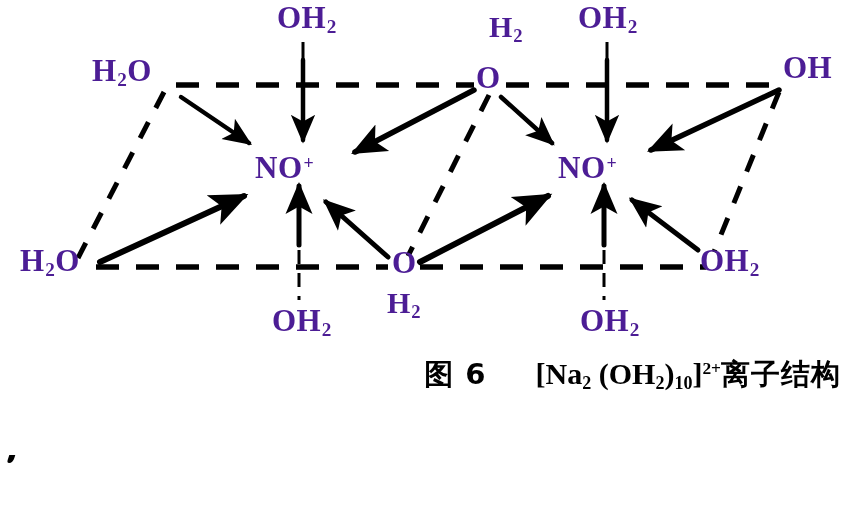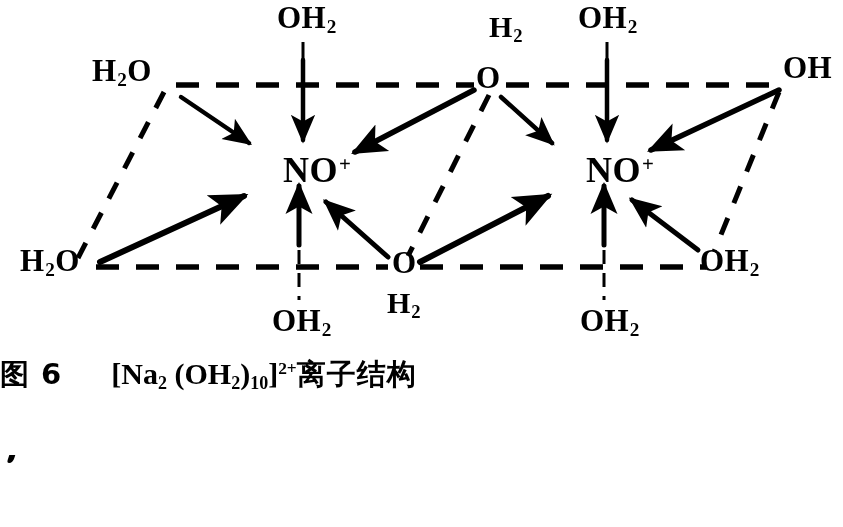--- a/index.html
+++ b/index.html
@@ -19,49 +19,49 @@
   }
   #diagram-svg {
     position: absolute;
     left: 0;
     top: 0;
     width: 843px;
     height: 527px;
   }
   .atom-label {
     position: absolute;
-    color: #000000;
+    color: #4c1d95;
     font-family: "Liberation Serif", "DejaVu Serif", serif;
     font-weight: 700;
     white-space: nowrap;
     line-height: 1;
     letter-spacing: 0.5px;
     user-select: none;
   }
   .atom-label .sub {
     font-size: 0.62em;
     vertical-align: -0.28em;
     padding-left: 0.5px;
   }
   .atom-label .sup {
     font-size: 0.58em;
     vertical-align: 0.52em;
     padding-left: 1px;
   }
   .sz-big   { font-size: 31px; }
   .sz-mid   { font-size: 30px; }
-  .sz-ctr   { font-size: 36px; margin-left: 28px; }
+  .sz-ctr   { font-size: 31px; }
 
   
   #caption {
     position: absolute;
     left: 0;
     top: 355px;
     width: 841px;
-    text-align: left;
+    text-align: right;
     color: #000000;
     font-family: "Liberation Serif", "DejaVu Serif", serif;
     font-weight: 700;
     font-size: 30px;
     line-height: 1.25;
     white-space: nowrap;
     user-select: none;
   }
   #caption .cap-seg { display: inline-block; vertical-align: baseline; }
   #caption .gap-lg { display: inline-block; width: 34px; }

